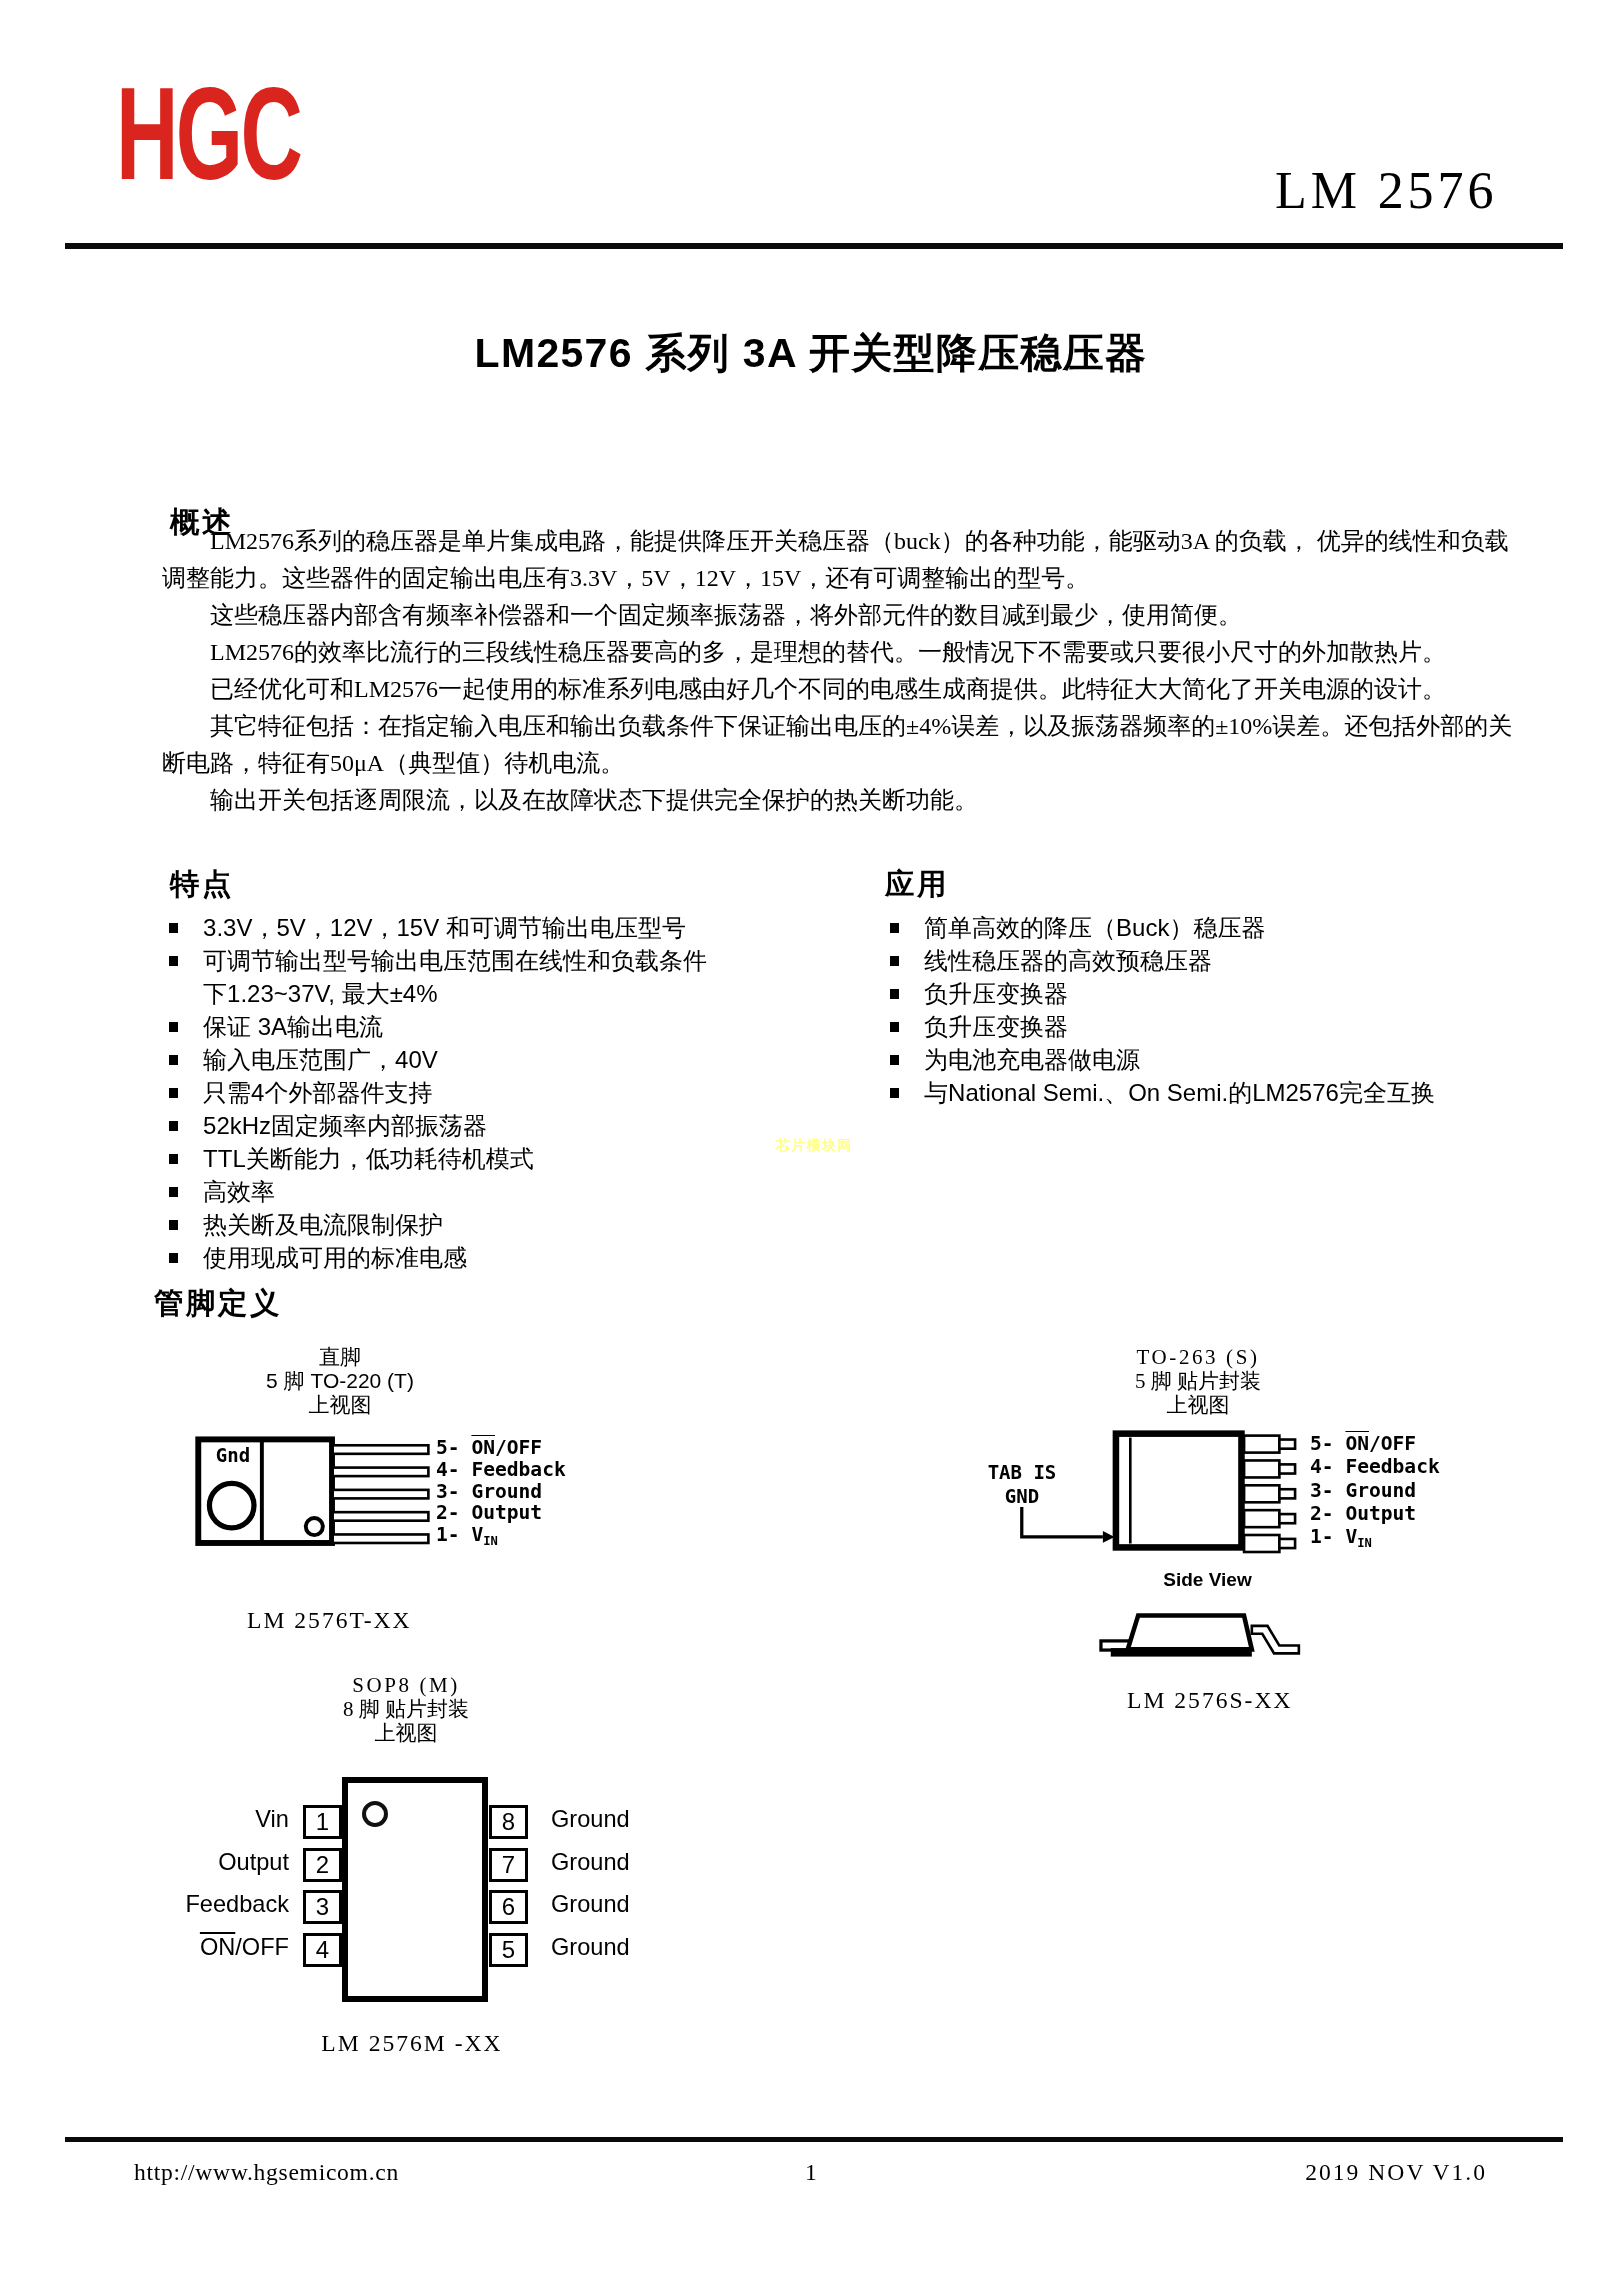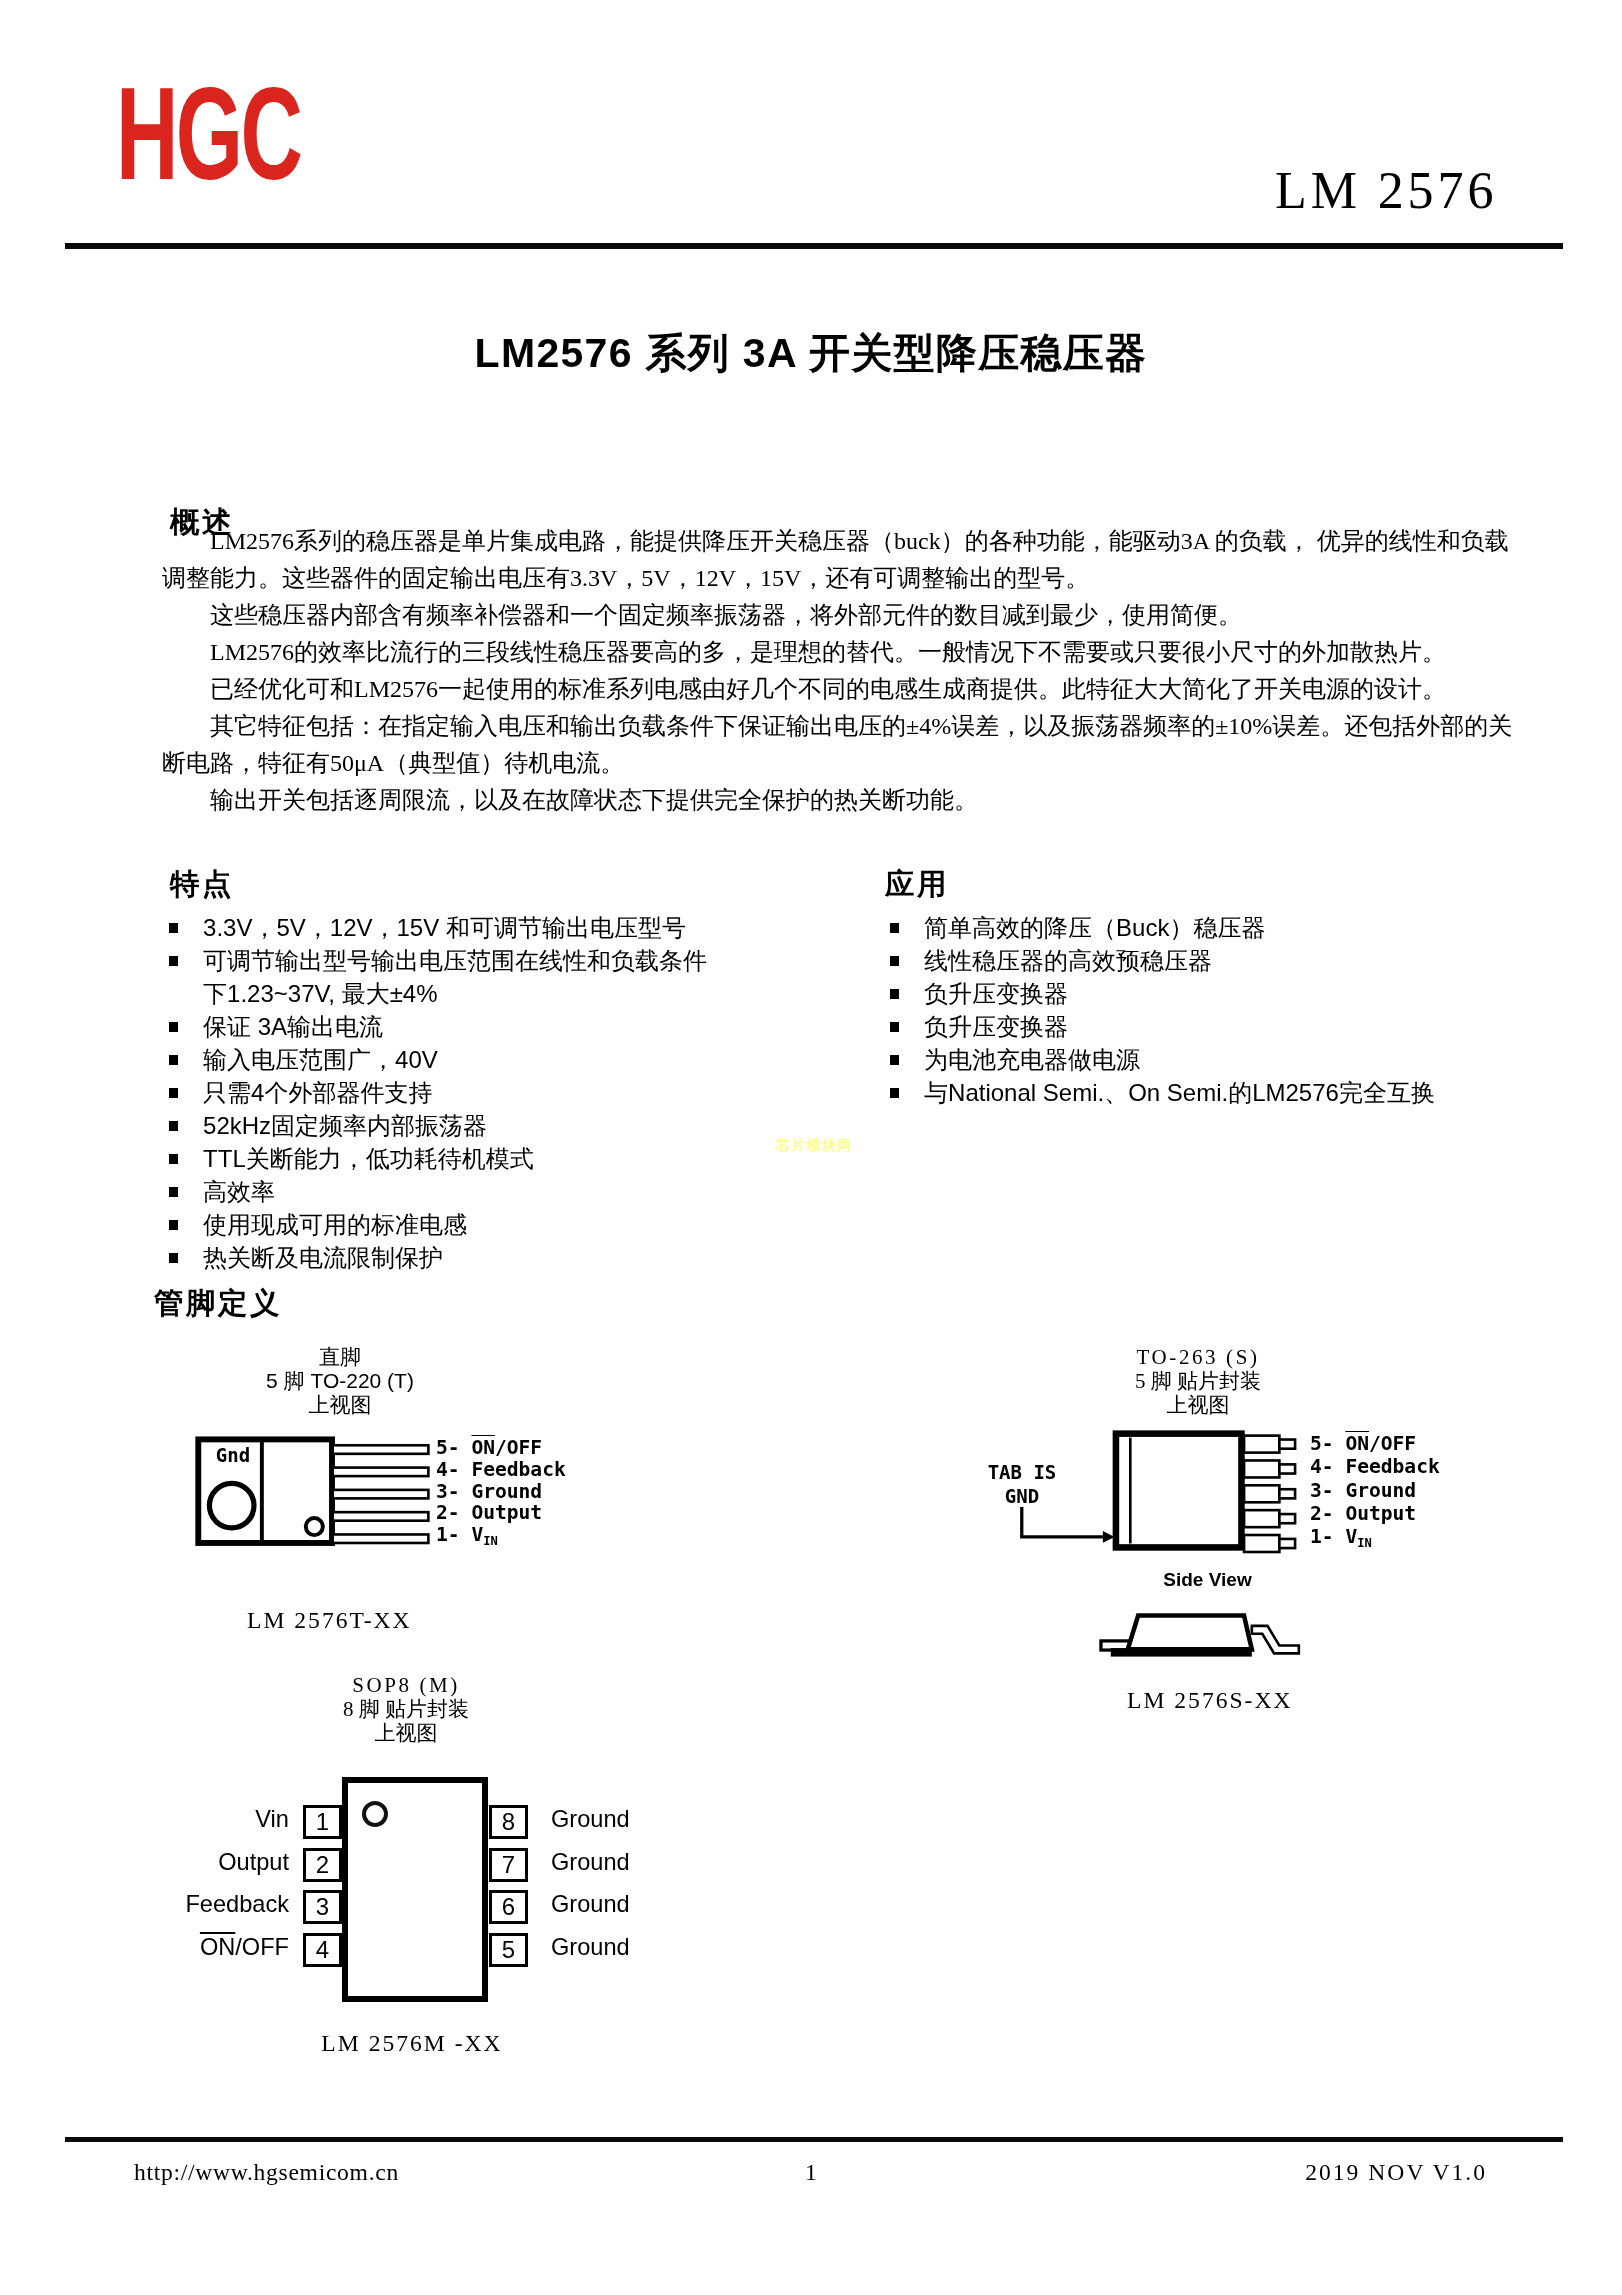--- a/index.html
+++ b/index.html
@@ -140,25 +140,25 @@
     <div class="row">
         <span class="sq"></span>
         <span>TTL关断能力，低功耗待机模式</span>
       </div>
     <div class="row">
         <span class="sq"></span>
         <span>高效率</span>
       </div>
     <div class="row">
         <span class="sq"></span>
+        <span>热关断及电流限制保护</span>
+      </div>
+    <div class="row">
+        <span class="sq"></span>
         <span>使用现成可用的标准电感</span>
-      </div>
-    <div class="row">
-        <span class="sq"></span>
-        <span>热关断及电流限制保护</span>
       </div>
   </div>
 
   <div class="sec-heading" style="left:885px;top:865px;">应用</div>
   <div class="bullets" style="left:886px;top:911px;width:615px;">
     <div class="row">
         <span class="sq"></span>
         <span>简单高效的降压（Buck）稳压器</span>
       </div>
     <div class="row">

